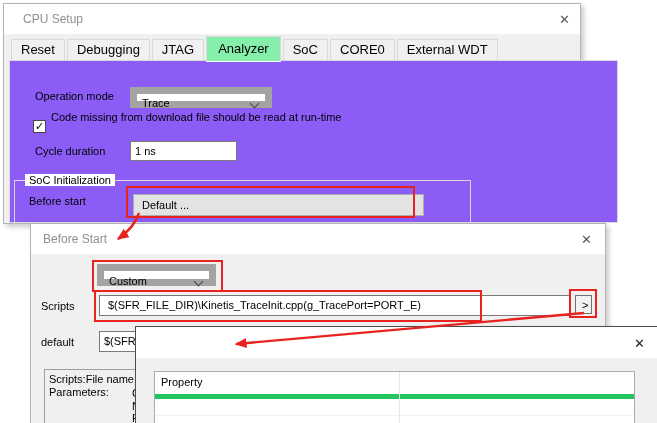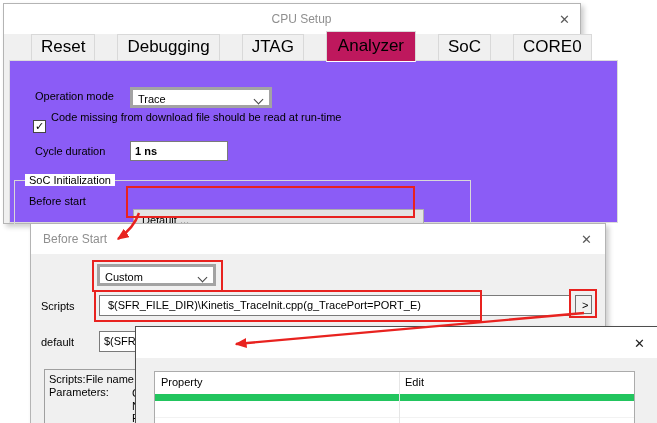--- a/index.html
+++ b/index.html
@@ -10,47 +10,47 @@
     background:#ffffff; font-size:11px; color:#000;
   }
   .win{position:absolute; background:#f0f0f0; border:1px solid #b4b4b4;
        box-shadow:3px 3px 5px rgba(0,0,0,0.20);}
   .titlebar{position:relative; background:#ffffff; width:100%;}
   .titlebar .title{font-size:12px; display:inline-block;}
   .closex{position:absolute; font-size:13px; color:#5a5a5a; cursor:default; line-height:13px;}
 
   
   #cpu{left:3px; top:3px; width:576px; height:219px; z-index:1;}
-  #cpu .titlebar{height:30px; line-height:30px; padding-left:19px; box-sizing:border-box; color:#8f8f8f;text-align:center;}
+  #cpu .titlebar{height:30px; line-height:30px; padding-left:19px; box-sizing:border-box; color:#8f8f8f;}
   #cpu .closex{right:10px; top:9px;}
   .tabstrip{position:absolute; left:7px; top:33px; height:24px; display:flex; align-items:flex-end; z-index:3;}
   .tab{background:#f0f0f0; border:1px solid #d9d9d9; padding:2px 9px 3px 9px; margin-right:2px;
-       font-size:17px; white-space:nowrap;margin-left:20px;}
-  .tab.active{background:#be185d; border-bottom:1px solid #ffffff; padding:4px 11px 5px 11px; margin-bottom:-1px;}
+       font-size:13px; white-space:nowrap;}
+  .tab.active{background:#86efac; border-bottom:1px solid #ffffff; padding:4px 11px 5px 11px; margin-bottom:-1px;}
   .page{position:absolute; left:5px; top:56px; width:565px; height:161px; background:#8b5cf6;
         border:1px solid #dcdcdc;padding-left:42px;}
   .lbl{position:absolute; white-space:nowrap;}
-  .combo{position:absolute; background:#fff; border:3px solid #a3a3a3; box-sizing:border-box;
+  .combo{position:absolute; background:#fff; border:7px solid #a3a3a3; box-sizing:border-box;
          padding-left:5px; line-height:19px; white-space:nowrap;}
   .combo .chev{position:absolute; right:7px; top:6px; width:6px; height:6px;
          border-right:1.4px solid #444; border-bottom:1.4px solid #444; transform:rotate(45deg);}
   .field{position:absolute; background:#fff; border:1px solid #7a7a7a; box-sizing:border-box;
          padding-left:4px; line-height:19px; white-space:nowrap; overflow:hidden;}
   #op-combo{left:120px; top:26px; width:142px; height:21px;}
   #cb-box{position:absolute; left:23px; top:59px; width:13px; height:13px; background:#fff;
           border:1px solid #454545; box-sizing:border-box; text-align:center; line-height:11px; font-size:11px;}
   #cb-label{left:41px; top:50px;}
   #op-label{left:25px; top:29px;}
   #cd-label{left:25px; top:84px;}
-  #cd-input{left:120px; top:80px; width:98px; height:20px;font-weight:bold;}
+  #cd-input{left:120px; top:80px; width:107px; height:20px;}
   .groupbox{position:absolute; left:4px; top:119px; width:455px; height:43px;
             border:1px solid #d8d8d8;}
   .groupbox .legend{position:absolute; left:10px; top:-7px; background:#fff; padding:0 4px; white-space:nowrap;}
   #bs-label{left:14px; top:14px;}
-  #default-btn{position:absolute; left:118px; top:28px; width:291px; height:22px;
+  #default-btn{position:absolute; left:118px; top:13px; width:291px; height:22px;
                background:#e3e3e3; border:1px solid #adadad; box-sizing:border-box;
                text-align:left; padding-left:8px; line-height:19px; font-size:11px;}
 
   
   #before{left:30px; top:223px; width:574px; height:200px; z-index:10;}
   #before .titlebar{height:30px; line-height:30px; padding-left:12px; box-sizing:border-box; color:#8f8f8f;}
   #before .closex{right:13px; top:9px;}
   #custom-combo{left:66px; top:40px; width:119px; height:22px; line-height:20px;}
   #custom-combo .chev{top:7px;}
   #scripts-label{left:10px; top:76px;}
@@ -68,21 +68,21 @@
   #frag3{left:87px; top:42px;}
 
   
   #edit{left:135px; top:326px; width:540px; height:110px; z-index:20; border:1px solid #4d4d4d;}
   #edit .titlebar{height:31px; line-height:31px; padding-left:9px; box-sizing:border-box; color:#111;}
   #edit .closex{left:498px; top:10px; color:#222;}
   #opt-table{position:absolute; left:18px; top:44px; width:481px; height:66px; background:#fff;
              border:1px solid #ababab; box-sizing:border-box; overflow:hidden;}
   #opt-table .vline{position:absolute; left:244px; top:0; bottom:0; width:1px; background:#e6e6e6;}
   .trow{display:flex; width:100%;}
-  .trow.head{height:22px; border-bottom:7px solid #22c55e;}
+  .trow.head{height:22px; border-bottom:5px solid #22c55e;flex-direction:column;}
   .trow.body{height:16px; border-bottom:1px solid #f2f2f2;}
   .tcell{box-sizing:border-box; padding:4px 0 0 6px; white-space:nowrap; overflow:hidden;}
   .tcell.c1{width:244px;}
   .tcell.c2{flex:1;}
 
   
   .anno-box{position:absolute; border:2px solid var(--red); z-index:50; pointer-events:none;}
   #anno-box-default{left:126px; top:186px; width:285px; height:28px;}
   #anno-box-custom {left:92px;  top:260px; width:127px; height:28px;}
   #anno-box-scripts{left:94px;  top:290px; width:384px; height:28px;}
@@ -99,20 +99,21 @@
       <span class="title">CPU Setup</span>
       <span class="closex">✕</span>
     </div>
     <div class="tabstrip">
       <span class="tab">Reset</span>
       <span class="tab">Debugging</span>
       <span class="tab">JTAG</span>
       <span class="tab active">Analyzer</span>
       <span class="tab">SoC</span>
       <span class="tab">CORE0</span>
+      <span class="tab">External WDT</span>
     </div>
     <div class="page">
       <span class="lbl" id="op-label">Operation mode</span>
       <div class="combo" id="op-combo">
         <span>Trace</span>
         <span class="chev"></span>
       </div>
       <span id="cb-box">✓</span>
       <span class="lbl" id="cb-label">Code missing from download file should be read at run-time</span>
       <span class="lbl" id="cd-label">Cycle duration</span>

